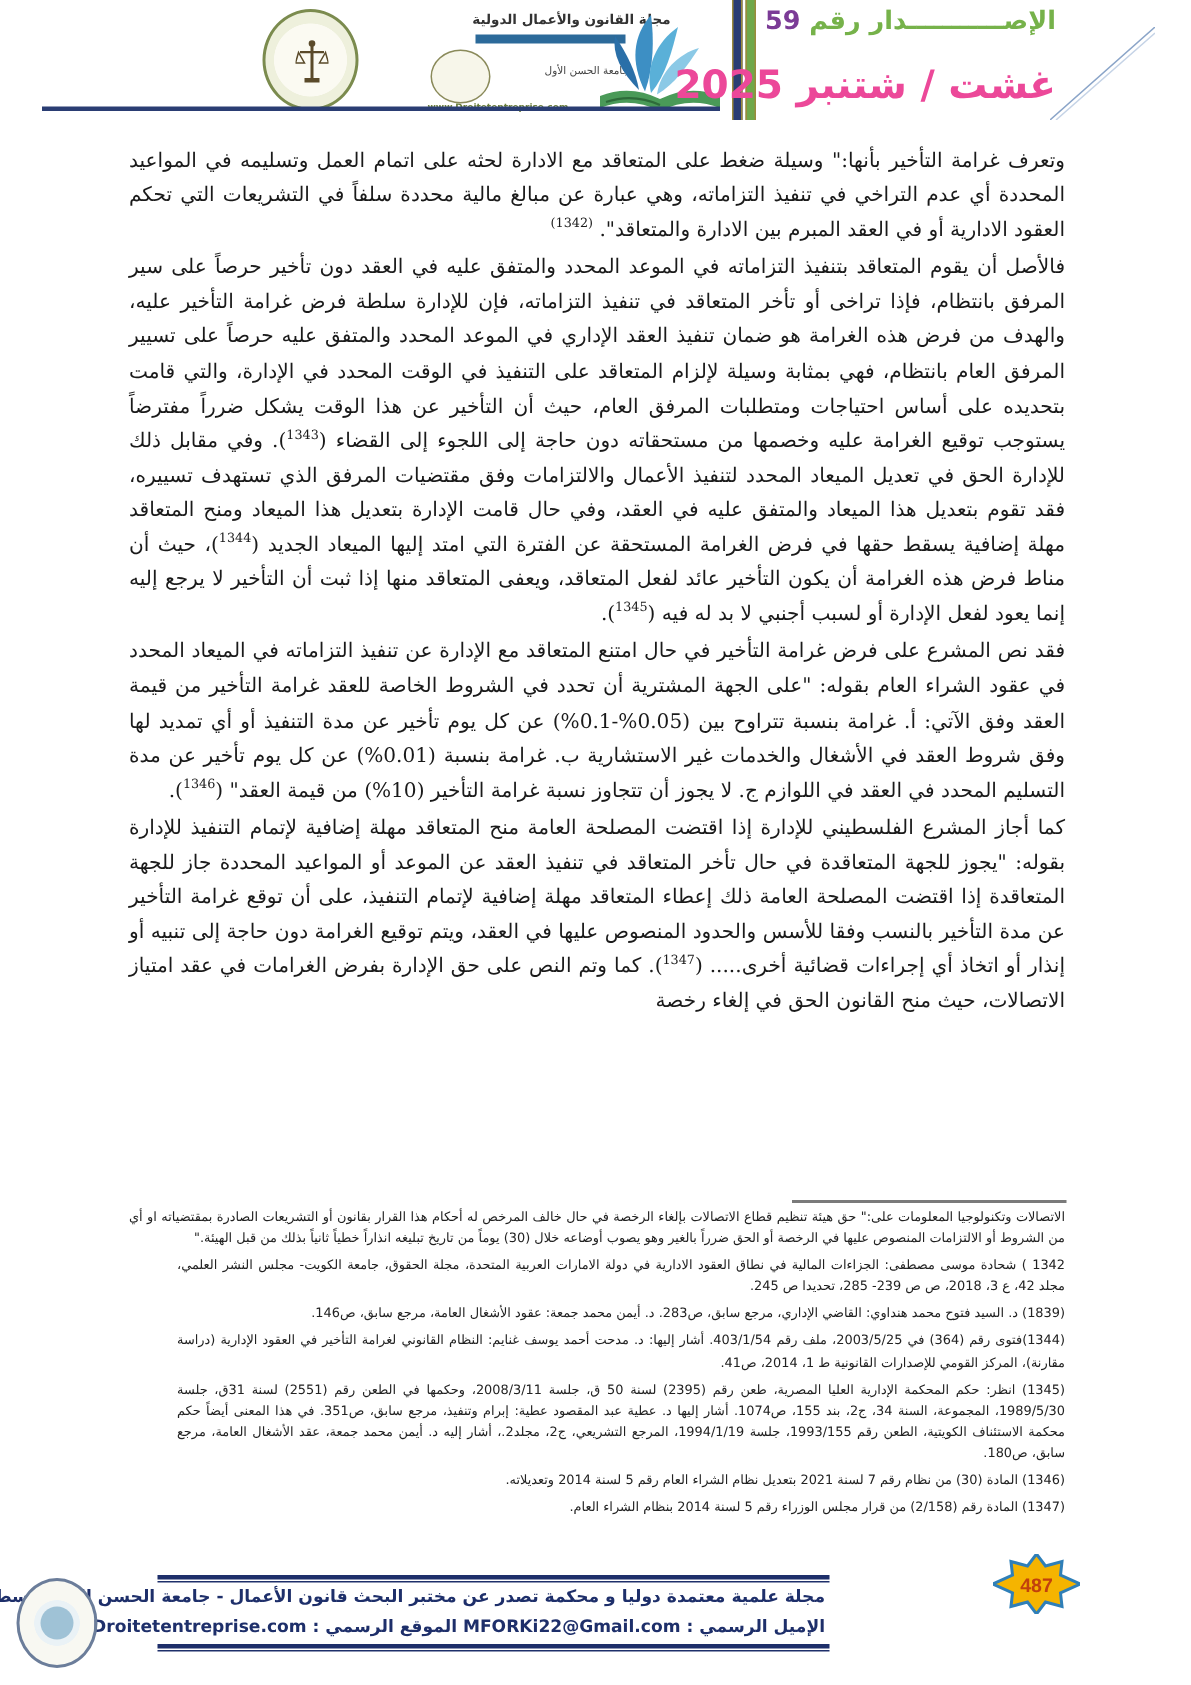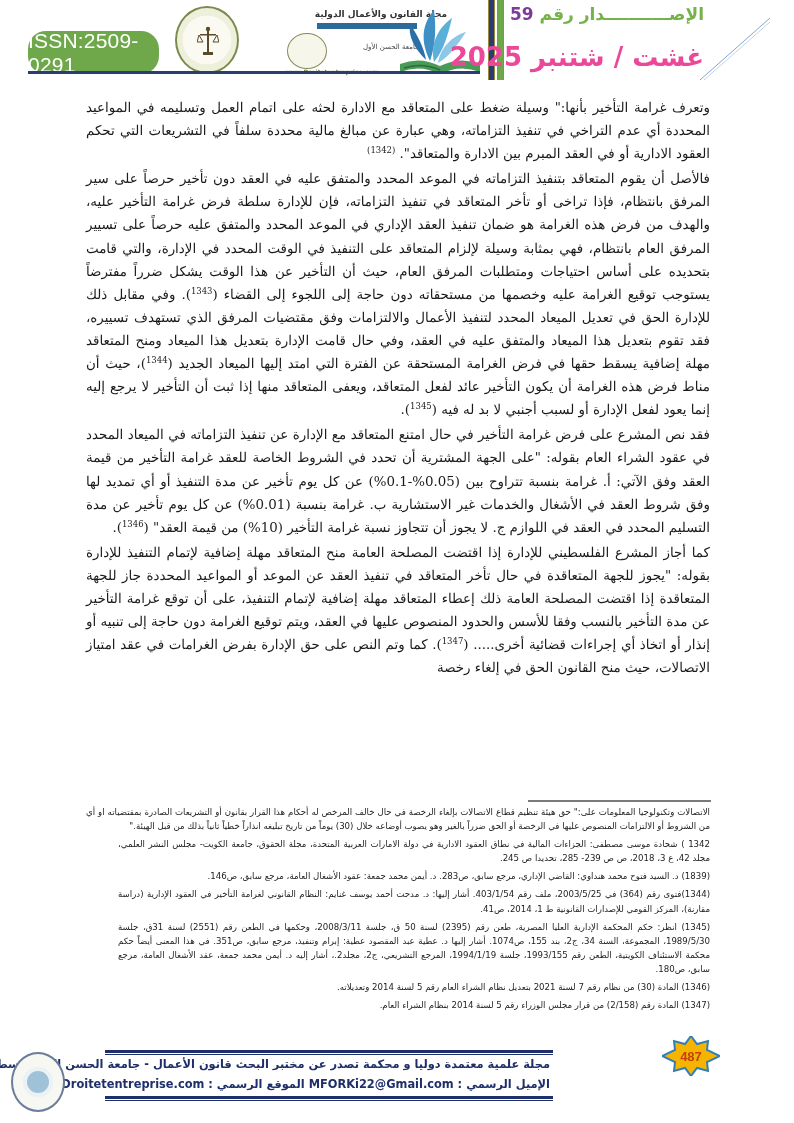--- a/index.html
+++ b/index.html
@@ -47,21 +47,20 @@
   .footer-contact { position:absolute; left:110px; top:1077px; width:440px; direction:rtl; text-align:right; font-family:"DejaVu Sans", sans-serif; font-weight:bold; font-size:11.4px; color:#1e2f6a; white-space:nowrap; }
   .page-star { position:absolute; left:662px; top:1036px; width:58px; height:40px; }
   .page-num { position:absolute; left:662px; top:1036px; width:58px; height:40px; display:flex; align-items:center; justify-content:center; font-family:"Liberation Sans", sans-serif; font-weight:bold; font-size:13px; color:#c2410c; }
   .footer-seal { position:absolute; left:11px; top:1052px; width:54px; height:60px; border-radius:50%; border:2px solid #6b7d9a; background:radial-gradient(circle, #eaf2f6 0 40%, #f8f8f2 41% 100%); box-sizing:border-box; }
   .footer-seal .inner { position:absolute; left:14px; top:17px; width:22px; height:22px; border-radius:50%; background:#9fc2d6; }
 </style>
 </head>
 <body>
 
 <div class="header">
-  <div class="issn">ISSN:2509-0291</div>
 
   <div class="seal-lab">
     <svg class="scale" viewBox="0 0 22 30">
       <rect x="10" y="4" width="2" height="22" fill="#5a4a2a"></rect>
       <rect x="3" y="8" width="16" height="1.5" fill="#5a4a2a"></rect>
       <path d="M2 9 L0 16 L6 16 Z" fill="none" stroke="#5a4a2a" stroke-width="1"></path>
       <path d="M20 9 L16 16 L22 16 Z" fill="none" stroke="#5a4a2a" stroke-width="1"></path>
       <rect x="6" y="26" width="10" height="3" fill="#5a4a2a"></rect>
       <circle cx="11" cy="3" r="2.2" fill="#5a4a2a"></circle>
     </svg>

